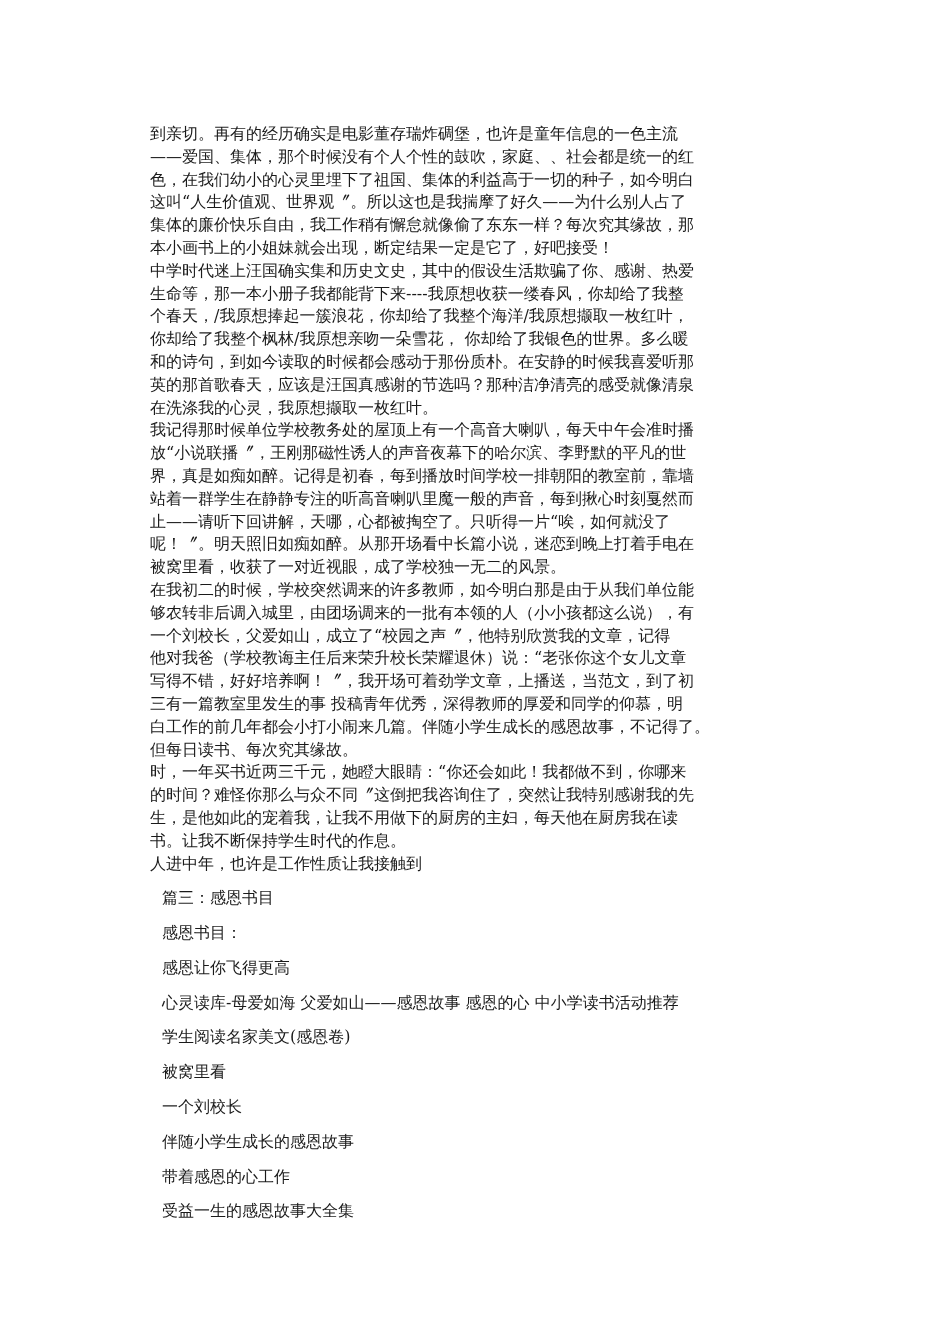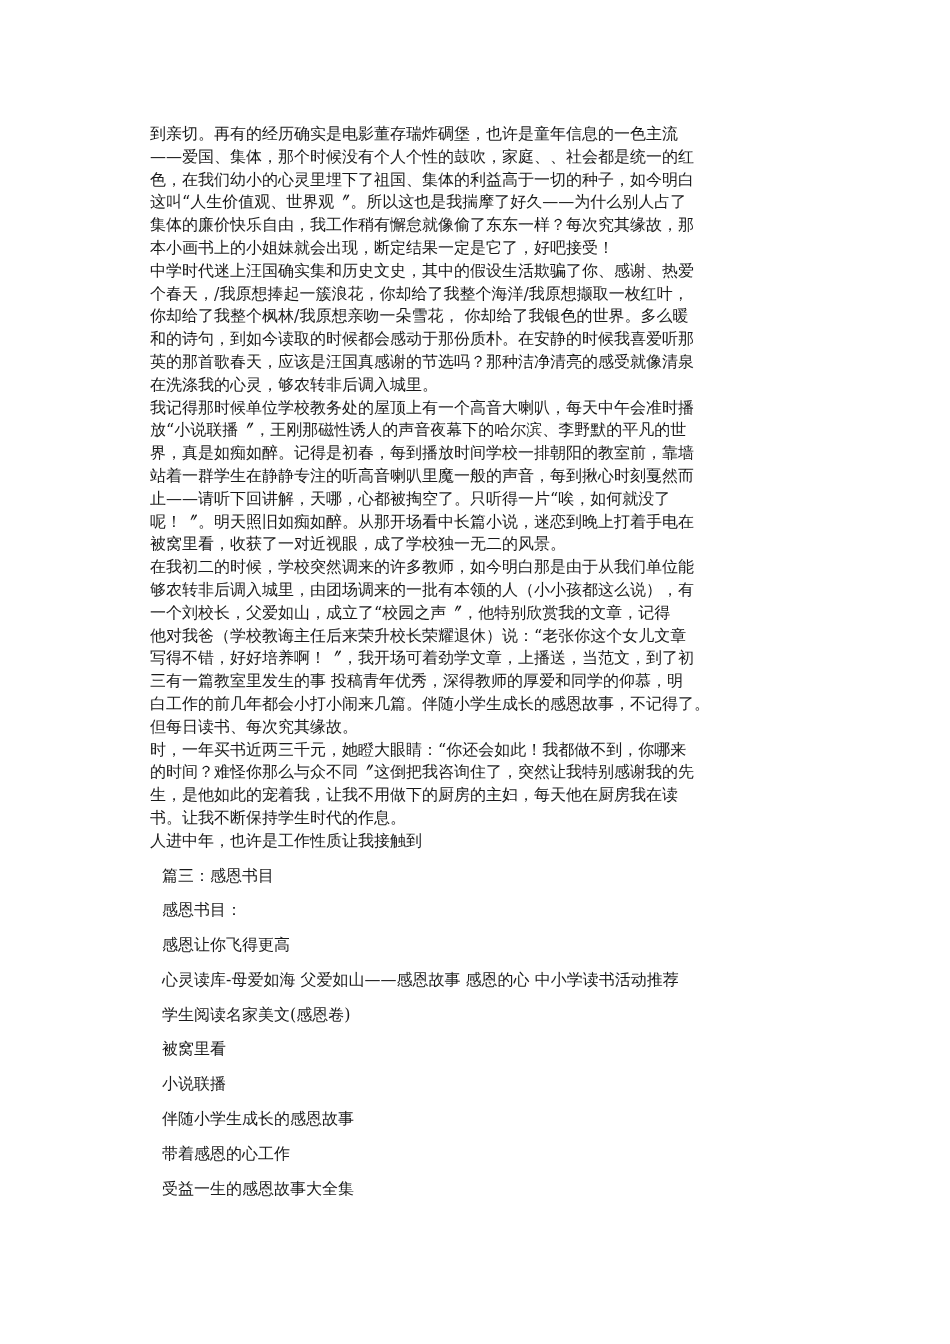--- a/index.html
+++ b/index.html
@@ -25,25 +25,26 @@
   <div class="para">
     <span class="line">到亲切。再有的经历确实是电影董存瑞炸碉堡，也许是童年信息的一色主流</span>
     <span class="line">——爱国、集体，那个时候没有个人个性的鼓吹，家庭、、社会都是统一的红</span>
     <span class="line">色，在我们幼小的心灵里埋下了祖国、集体的利益高于一切的种子，如今明白</span>
     <span class="line">这叫“人生价值观、世界观〞。所以这也是我揣摩了好久——为什么别人占了</span>
     <span class="line">集体的廉价快乐自由，我工作稍有懈怠就像偷了东东一样？每次究其缘故，那</span>
     <span class="line">本小画书上的小姐妹就会出现，断定结果一定是它了，好吧接受！</span>
   </div>
   <div class="para">
     <span class="line">中学时代迷上汪国确实集和历史文史，其中的假设生活欺骗了你、感谢、热爱</span>
+    <span class="line">生命等，那一本小册子我都能背下来----我原想收获一缕春风，你却给了我整</span>
     <span class="line">个春天，/我原想捧起一簇浪花，你却给了我整个海洋/我原想撷取一枚红叶，</span>
     <span class="line">你却给了我整个枫林/我原想亲吻一朵雪花， 你却给了我银色的世界。多么暖</span>
     <span class="line">和的诗句，到如今读取的时候都会感动于那份质朴。在安静的时候我喜爱听那</span>
     <span class="line">英的那首歌春天，应该是汪国真感谢的节选吗？那种洁净清亮的感受就像清泉</span>
-    <span class="line">在洗涤我的心灵，够农转非后调入城里。</span>
+    <span class="line">在洗涤我的心灵，我原想撷取一枚红叶。</span>
   </div>
   <div class="para">
     <span class="line">我记得那时候单位学校教务处的屋顶上有一个高音大喇叭，每天中午会准时播</span>
     <span class="line">放“小说联播〞，王刚那磁性诱人的声音夜幕下的哈尔滨、李野默的平凡的世</span>
     <span class="line">界，真是如痴如醉。记得是初春，每到播放时间学校一排朝阳的教室前，靠墙</span>
     <span class="line">站着一群学生在静静专注的听高音喇叭里魔一般的声音，每到揪心时刻戛然而</span>
     <span class="line">止——请听下回讲解，天哪，心都被掏空了。只听得一片“唉，如何就没了</span>
     <span class="line">呢！〞。明天照旧如痴如醉。从那开场看中长篇小说，迷恋到晚上打着手电在</span>
     <span class="line">被窝里看，收获了一对近视眼，成了学校独一无二的风景。</span>
   </div>
@@ -68,18 +69,18 @@
   </div>
 
   <div class="list-line">篇三：感恩书目</div>
   <div class="list-line">感恩书目：</div>
 
   <div>
     <div class="list-line">感恩让你飞得更高</div>
     <div class="list-line">心灵读库-母爱如海 父爱如山——感恩故事 感恩的心 中小学读书活动推荐</div>
     <div class="list-line">学生阅读名家美文(感恩卷)</div>
     <div class="list-line">被窝里看</div>
-    <div class="list-line">小说联播</div>
+    <div class="list-line">一个刘校长</div>
     <div class="list-line">伴随小学生成长的感恩故事</div>
     <div class="list-line">带着感恩的心工作</div>
     <div class="list-line">受益一生的感恩故事大全集</div>
   </div>
 </div>
 
 </body></html>

